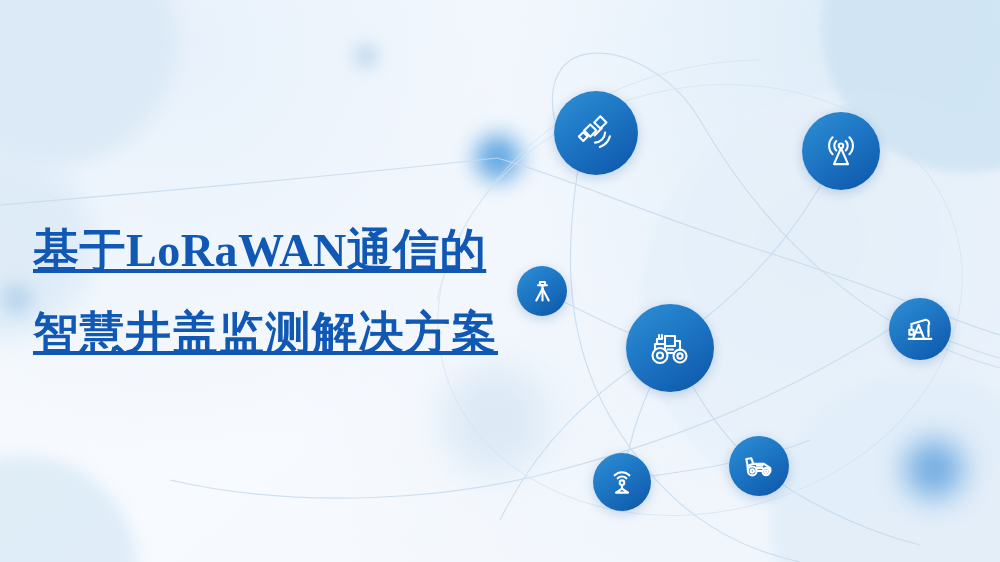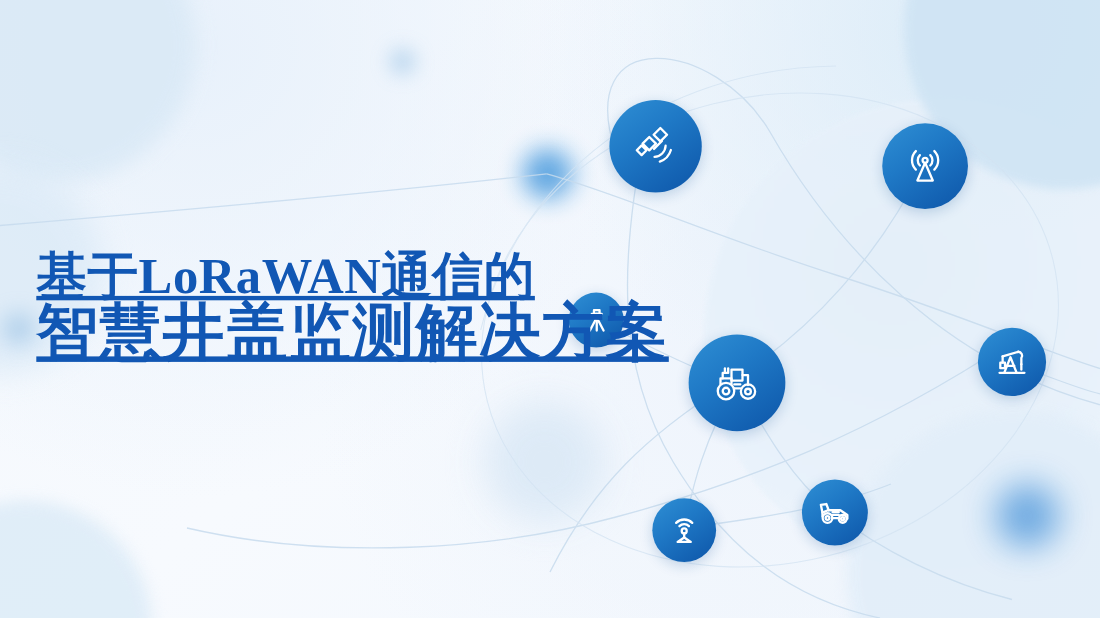--- a/index.html
+++ b/index.html
@@ -151,23 +151,24 @@
     color: #1157b4;
     font-family: "Liberation Serif", serif;
     font-size: 46px;
     font-weight: 700;
     line-height: 1;
     letter-spacing: .5px;
     white-space: nowrap;
     text-decoration: underline;
   }
   #title-line-2 {
+    margin-top: 36px;
     padding-left: 0px;
     font-family: "Liberation Sans", sans-serif;
-    font-size: 56px;
+    font-size: 45px;
     letter-spacing: 1.5px;
   }
 </style>
 </head>
 <body>
 
 <div id="slide">
 
   <div class="blob blob-center"></div>
   <div class="blob blob-tl"></div>

